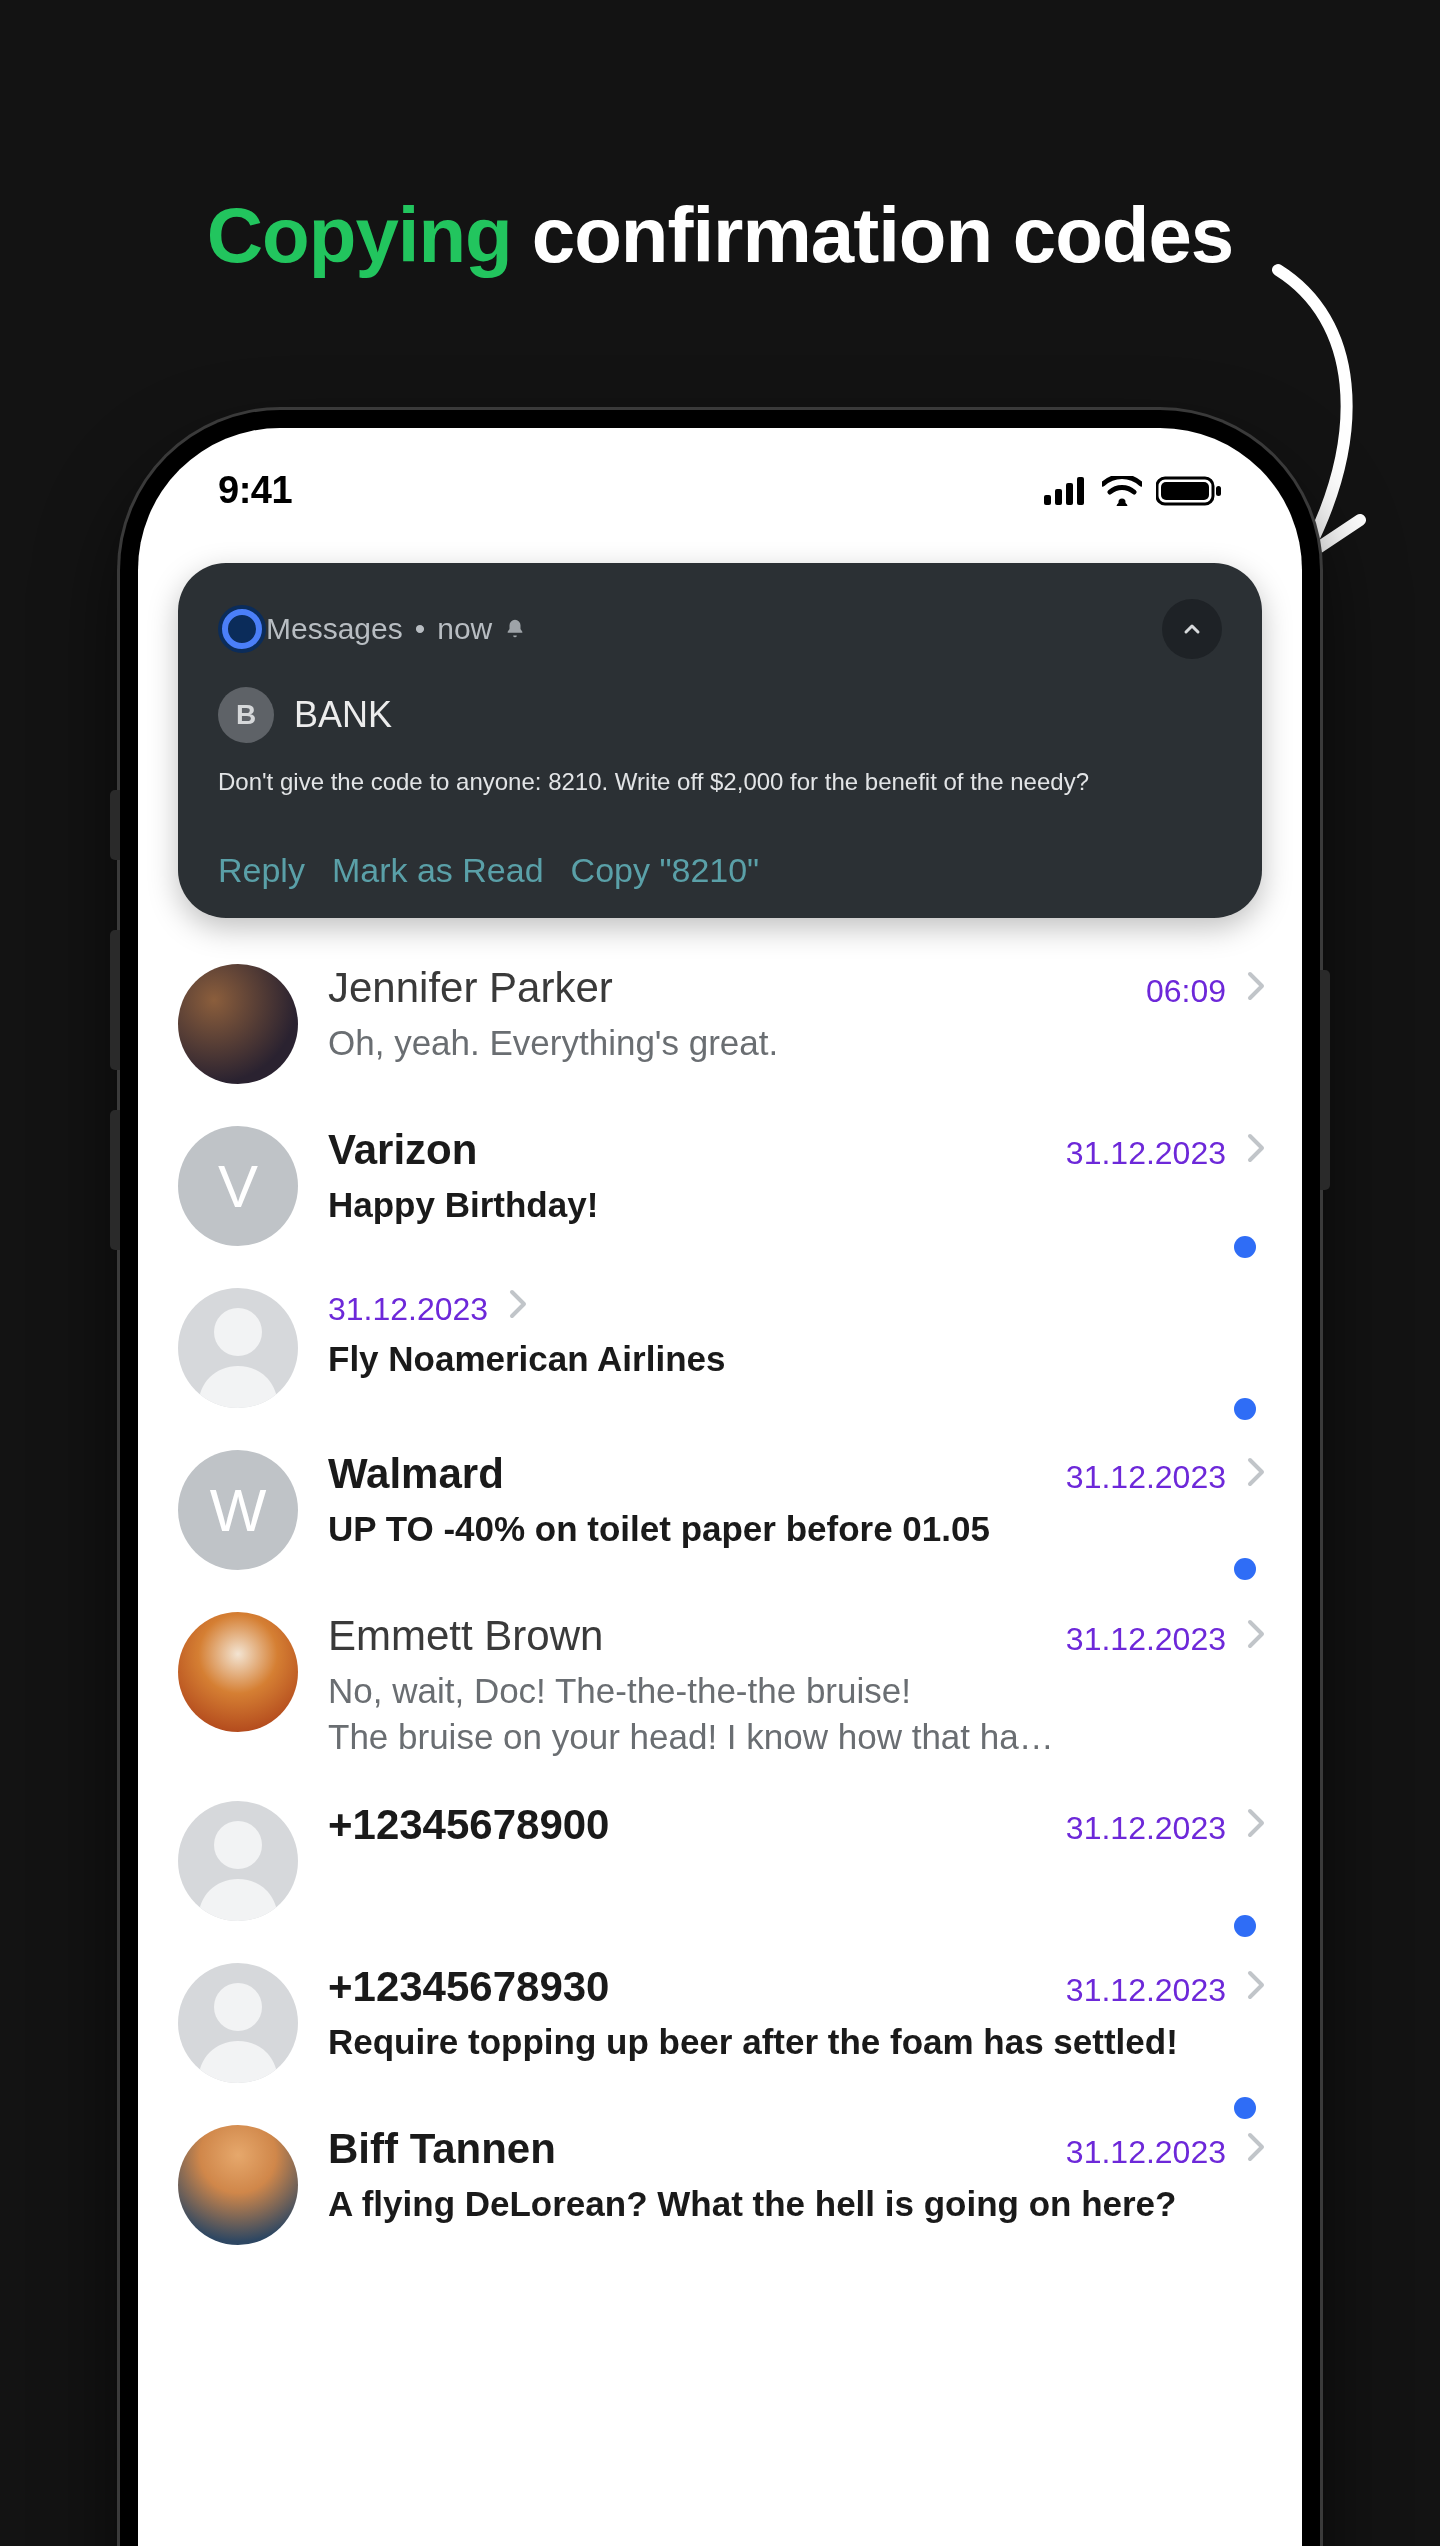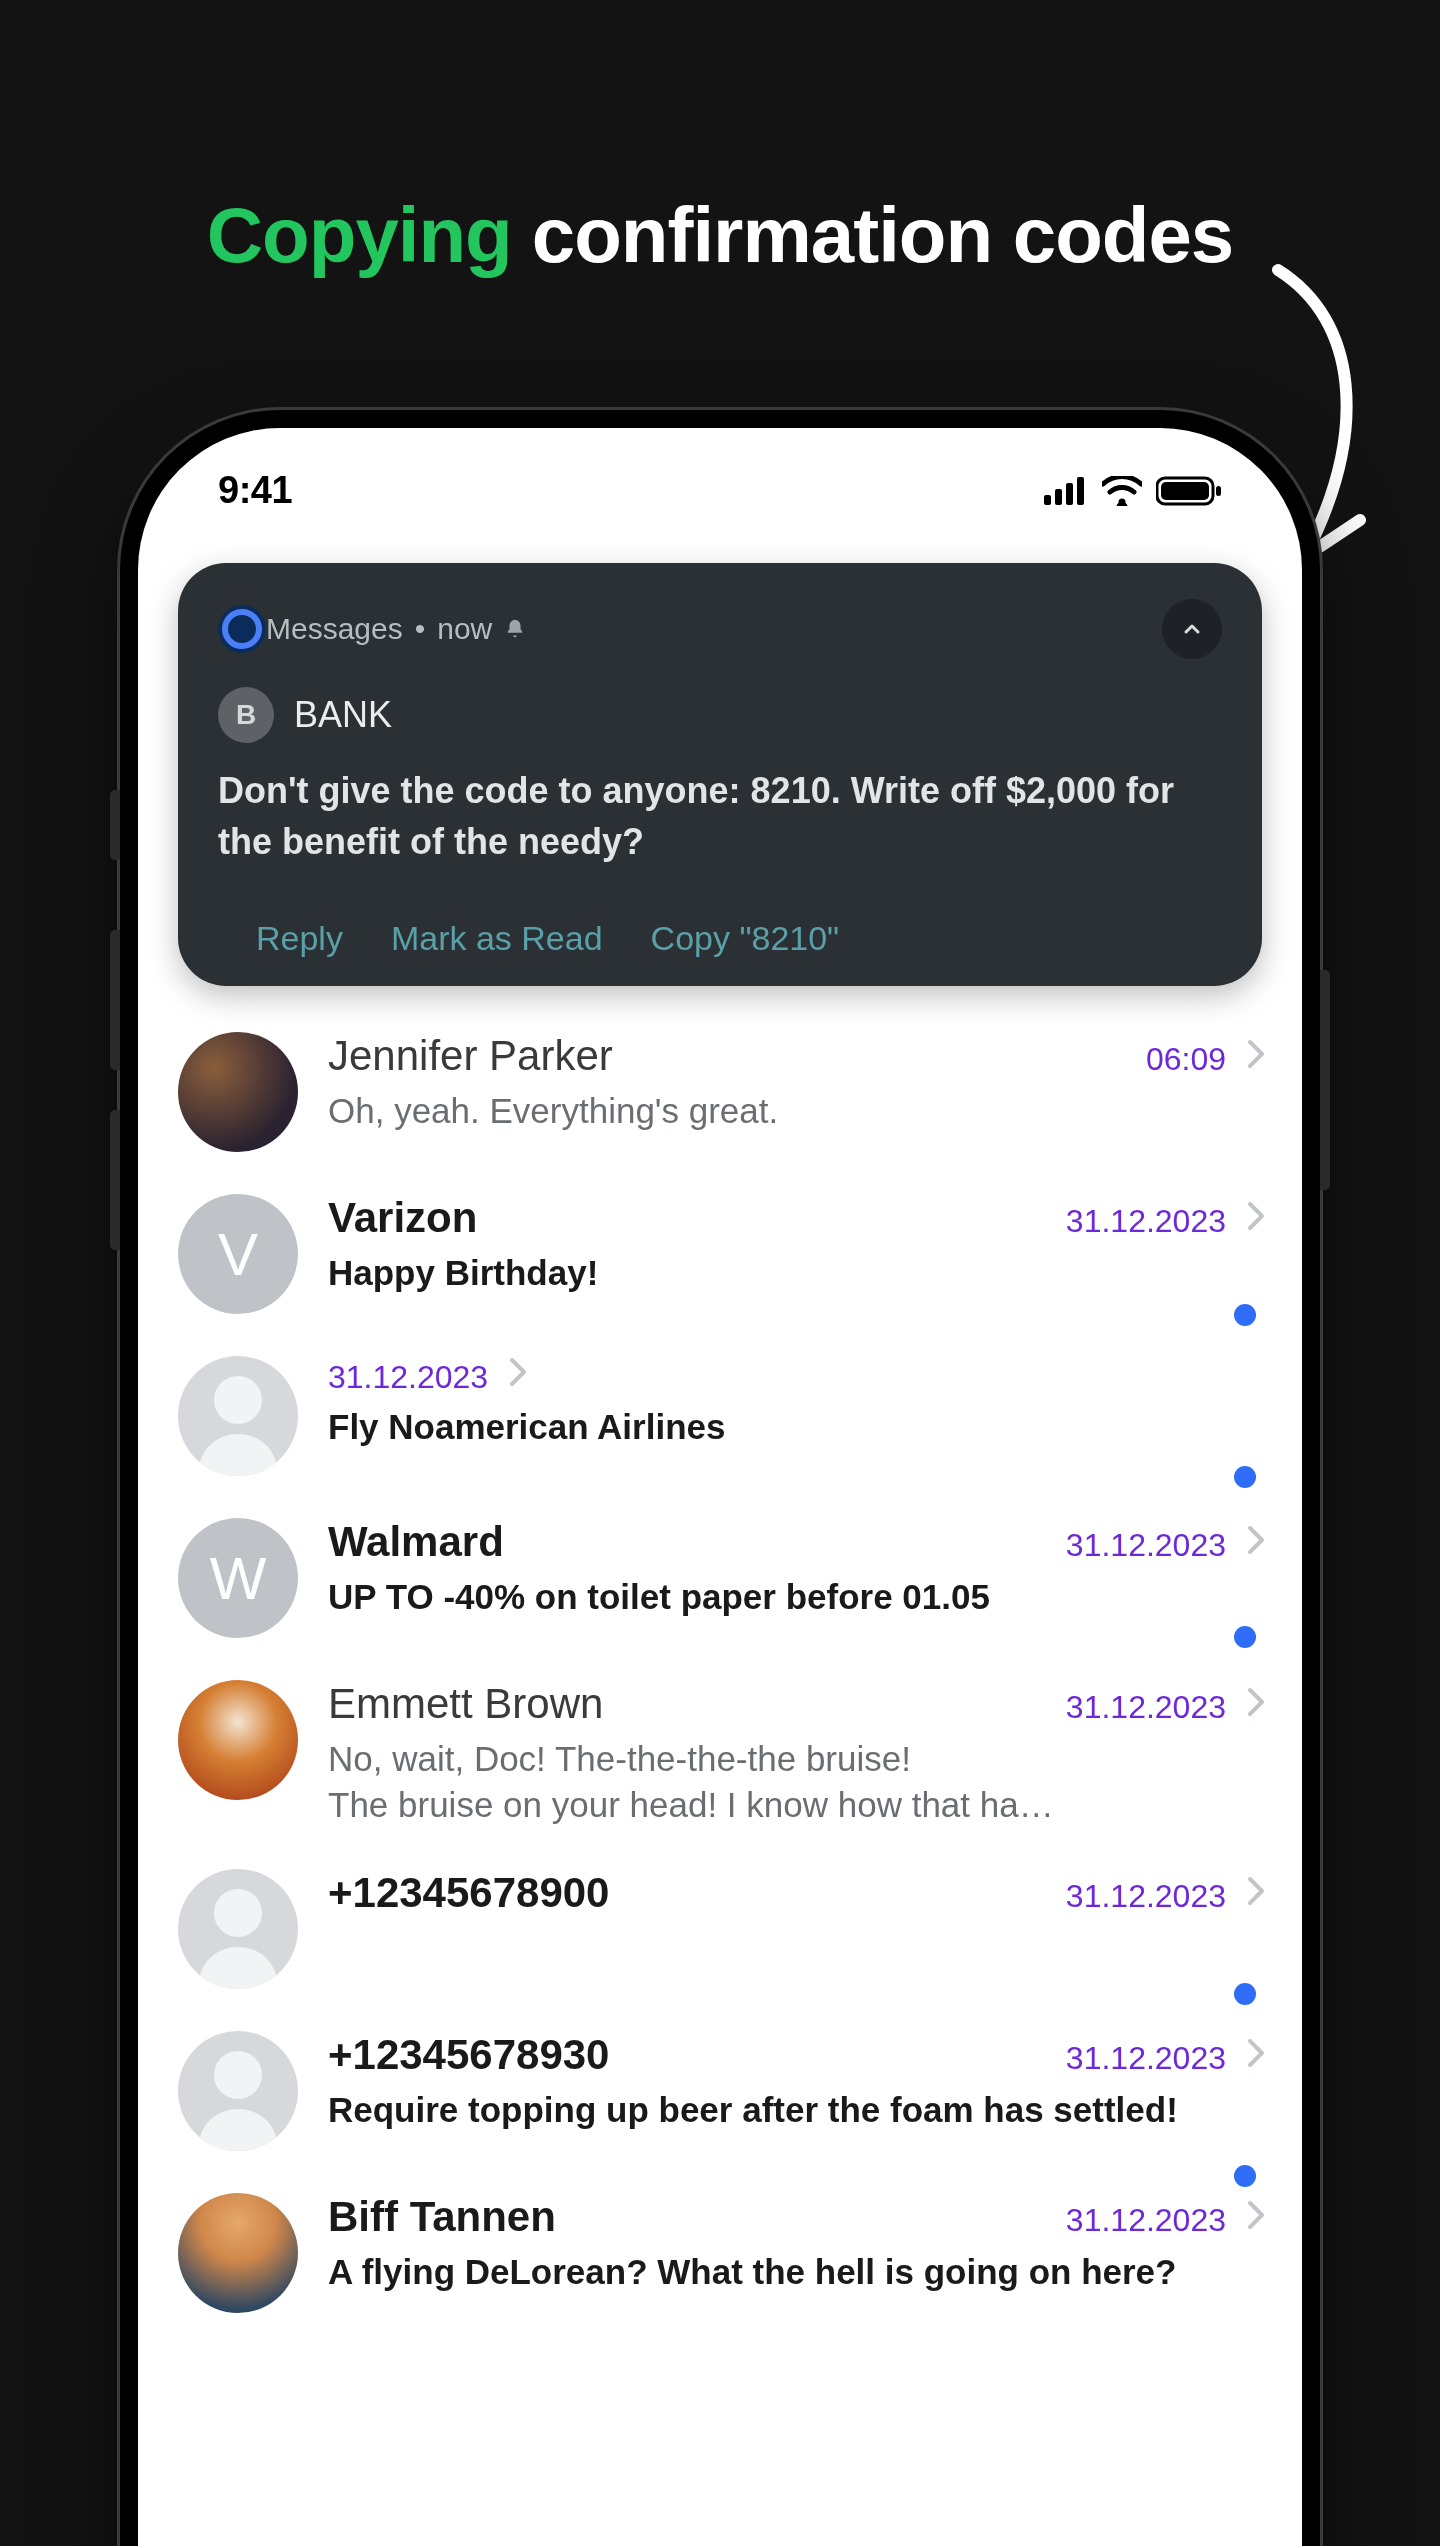--- a/index.html
+++ b/index.html
@@ -102,22 +102,22 @@
     background: #1e2226;
     display: flex; align-items: center; justify-content: center;
   }
   .notif-row2 { display: flex; align-items: center; gap: 20px; margin-top: 28px; }
   .notif-sender-avatar {
     width: 56px; height: 56px; border-radius: 50%;
     background: #5e6267; color: #d6d8da; font-size: 28px; font-weight: 600;
     display: flex; align-items: center; justify-content: center;
   }
   .notif-sender-name { font-size: 36px; font-weight: 500; color: #ececec; }
-  .notif-msg { margin-top: 22px; font-size: 36px; line-height: 1.42; color: #e2e4e6; font-weight: 700; }
-  .notif-actions { display: flex; gap: 48px; margin-top: 40px; padding-top: 12px; margin-left: 38px; }
+  .notif-msg { margin-top: 22px; font-size: 24px; line-height: 1.42; color: #e2e4e6; font-weight: 400; }
+  .notif-actions { display: flex; gap: 27px; margin-top: 40px; padding-top: 12px; }
   .notif-actions span { color: #5aa0a8; font-size: 34px; font-weight: 500; cursor: pointer; }
 
   
   .convos { padding: 30px 0 0 0; }
   .row {
     display: flex;
     padding: 16px 36px 26px 40px;
     align-items: flex-start;
     gap: 30px;
     position: relative;

